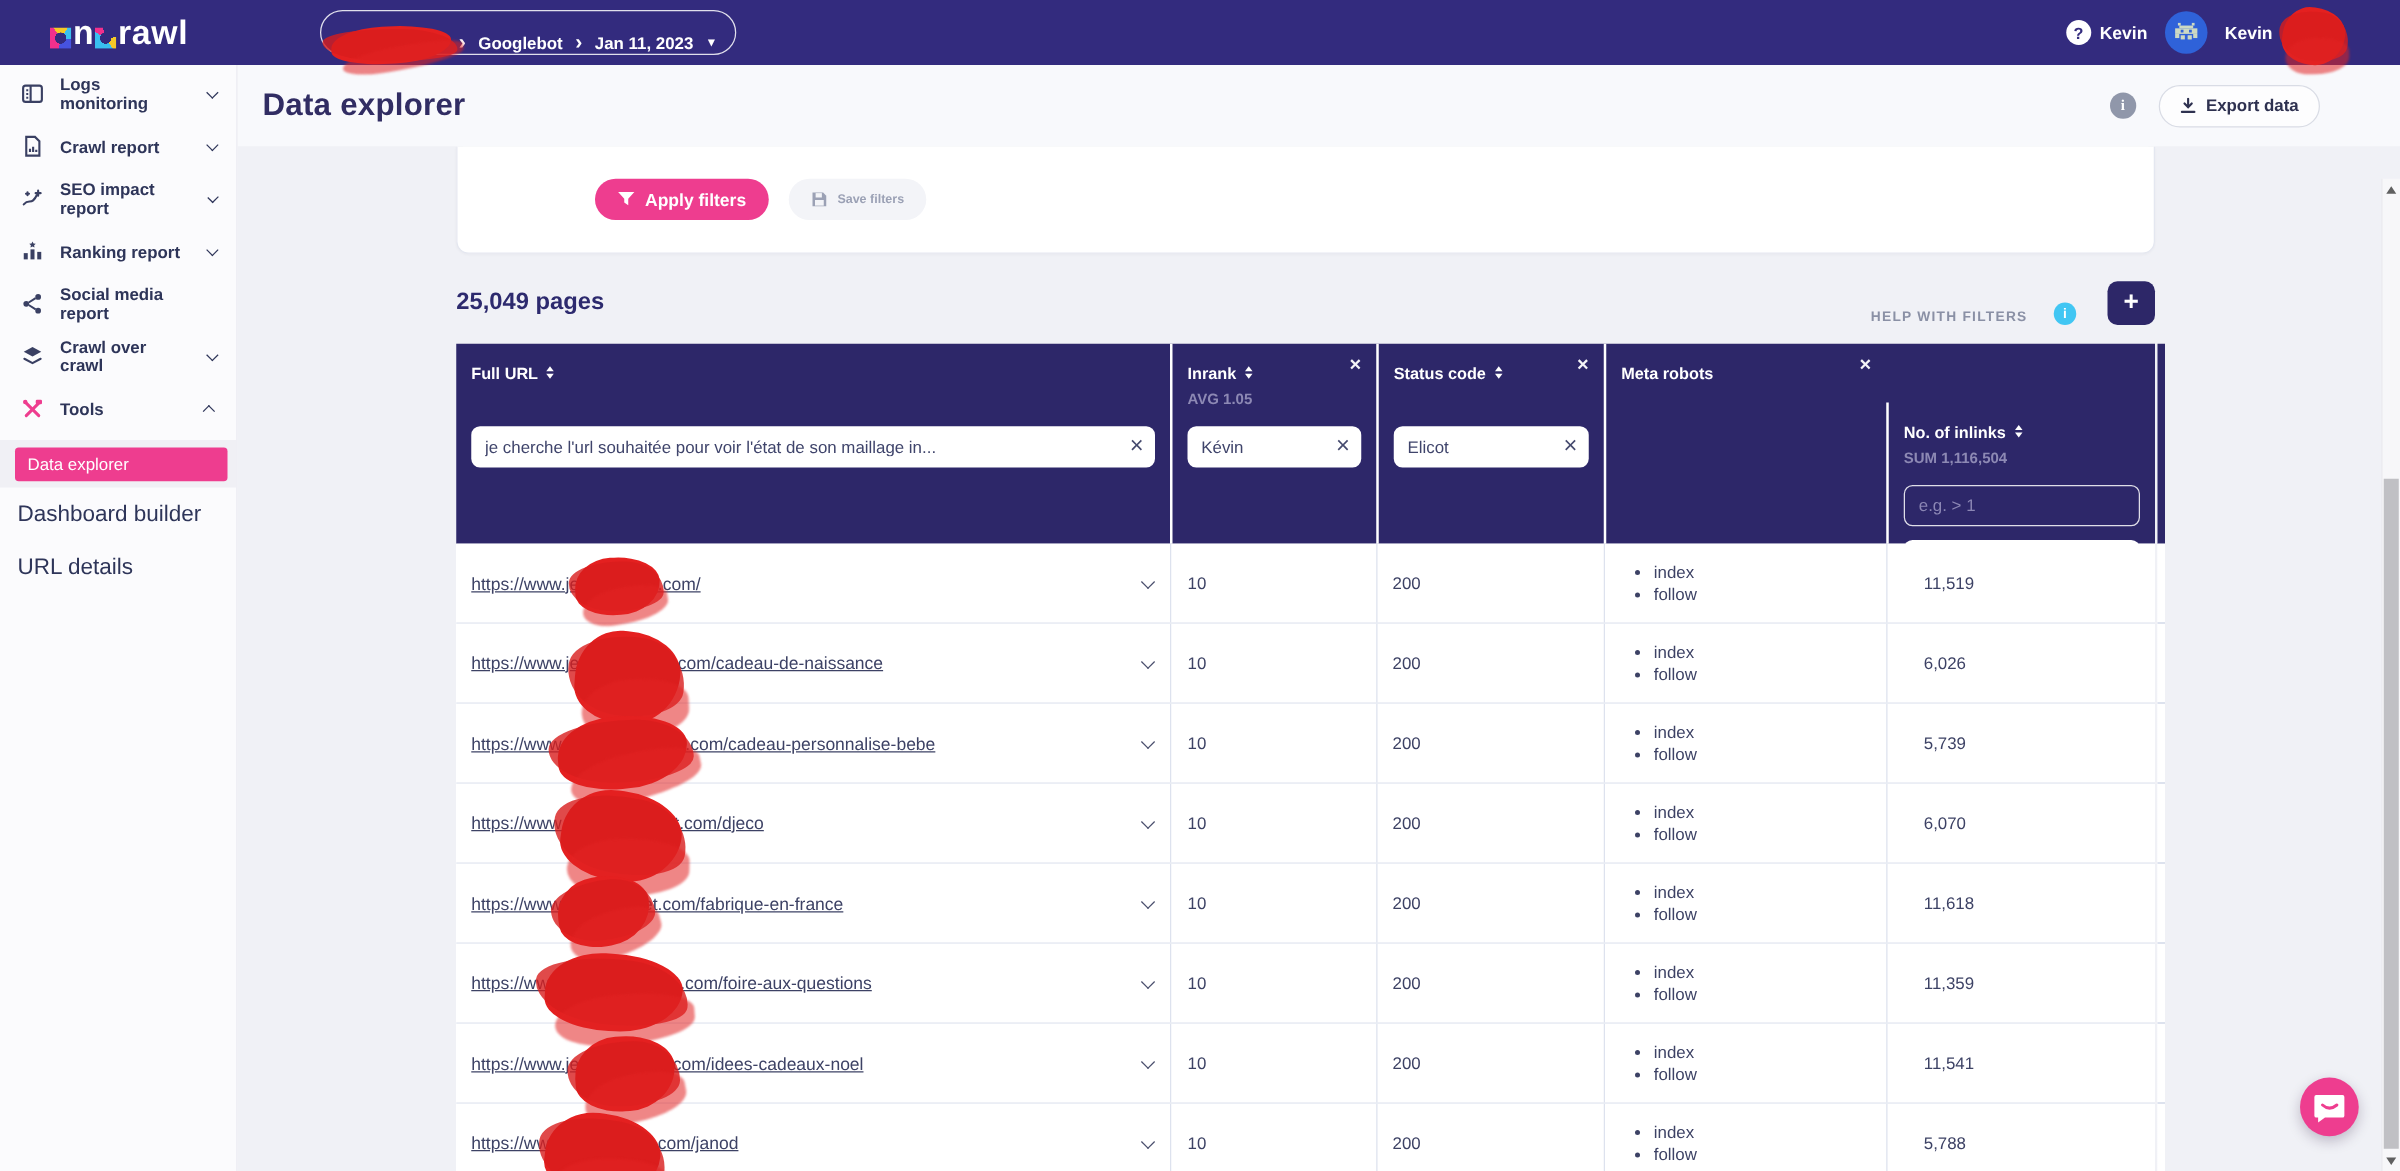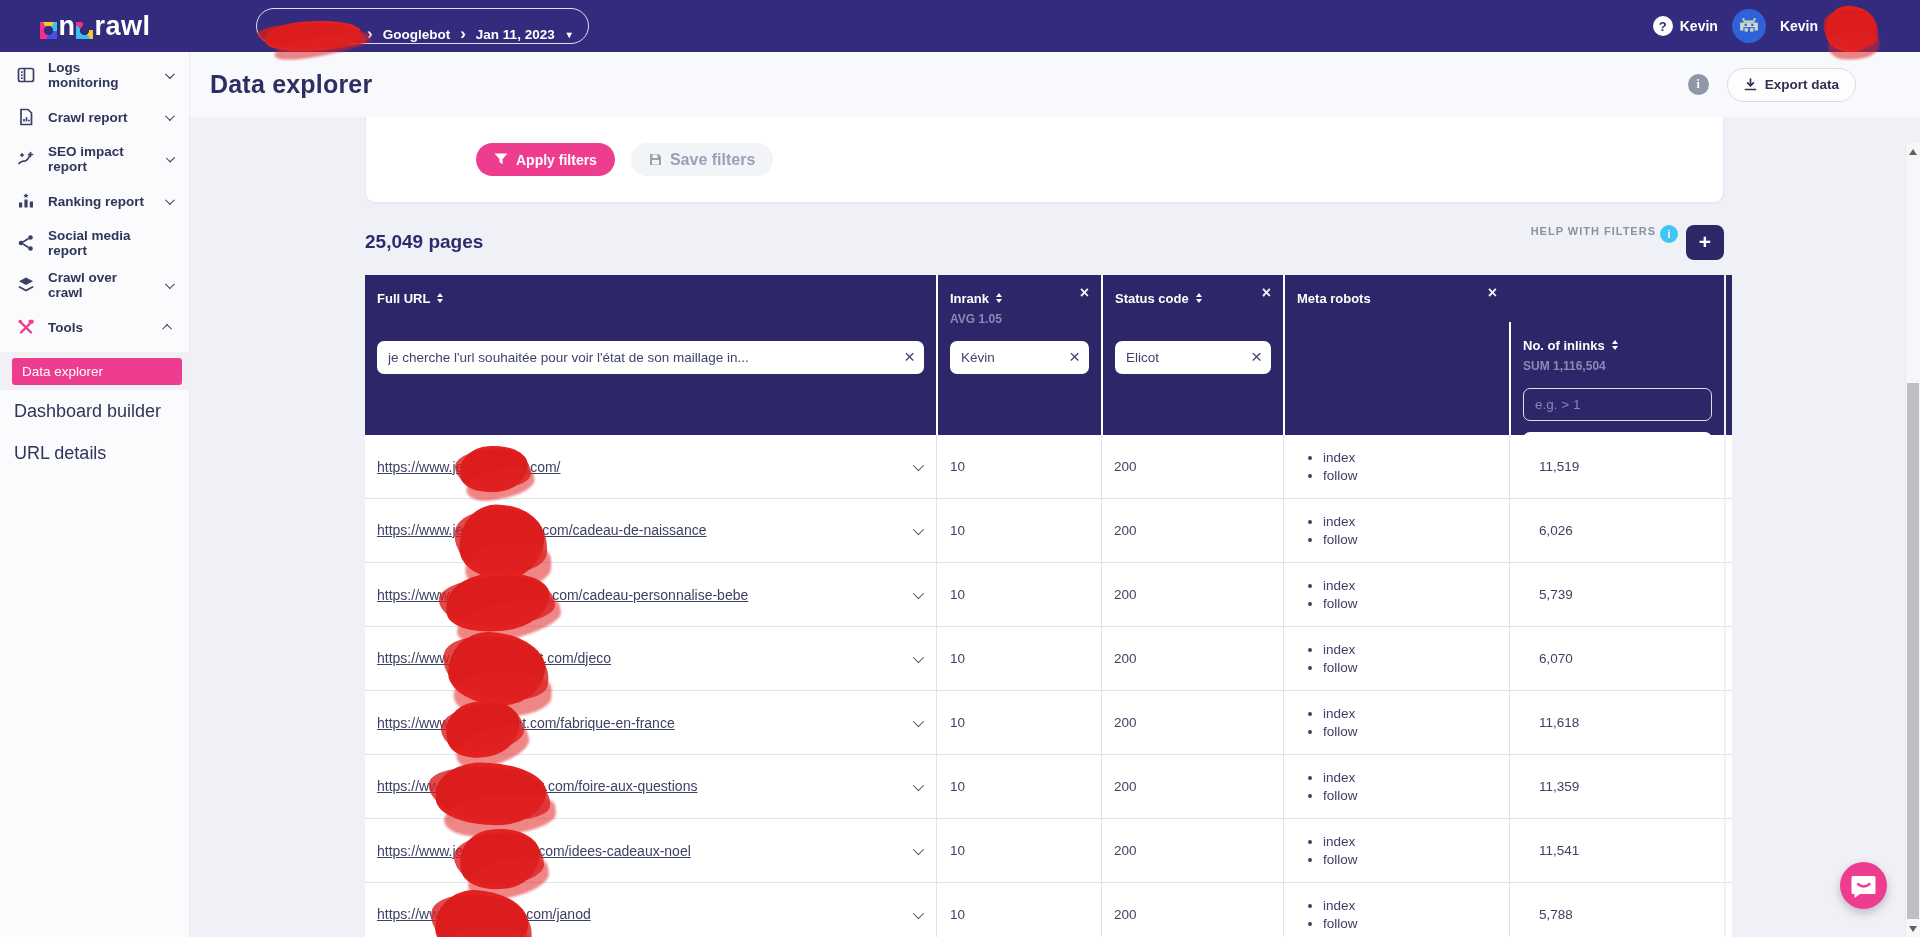--- a/index.html
+++ b/index.html
@@ -46,25 +46,25 @@
   .ph-right { margin-left:auto; display:flex; align-items:center; gap:18px; }
   .info-gray { width:21px; height:21px; border-radius:50%; background:#9097aa; color:#fff; font-size:12px; font-weight:800; display:flex; align-items:center; justify-content:center; font-family:"Liberation Serif", serif; }
   .export-btn { height:34px; border:1px solid #d9dce5; background:#fdfdfe; border-radius:17px; display:flex; align-items:center; gap:8px; padding:0 16px; font-size:13.5px; font-weight:700; color:#2e3150; cursor:pointer; }
 
   
   .content { position:absolute; top:117px; left:206px; width:1730px; height:820px; overflow:hidden; }
   .inner { margin-left:159px; width:1359px; }
 
   .filter-card { height:86px; background:#fff; border:1px solid #e4e7f0; border-top:none; border-radius:0 0 10px 10px; display:flex; align-items:center; padding-left:110px; gap:16px; box-shadow:0 1px 2px rgba(40,40,80,.04); }
   .btn-apply { height:33px; border-radius:17px; background:#ee3d8f; color:#fff; font-size:14px; font-weight:700; display:flex; align-items:center; gap:8px; padding:0 18px; border:none; cursor:pointer; }
-  .btn-save { height:33px; border-radius:17px; background:#f3f4f8; color:#9ba1b5; font-size:16px; font-weight:700; display:flex; align-items:center; gap:8px; padding:0 18px; border:none; }
+  .btn-save { height:33px; border-radius:17px; background:#f3f4f8; color:#9ba1b5; font-size:10px; font-weight:700; display:flex; align-items:center; gap:8px; padding:0 18px; border:none; }
 
   .results-row { margin-top:20px; height:38px; display:flex; align-items:center; }
   .pages-count { font-size:19px; font-weight:800; color:#2d2a6e; }
-  .rr-right { margin-left:auto; display:flex; align-items:flex-start; gap:4px; }
+  .rr-right { margin-left:auto; display:flex; align-items:flex-end; gap:21px; }
   .help-filters { font-size:11px; font-weight:600; letter-spacing:1px; color:#8a90a5; }
   .info-cyan { width:18px; height:18px; border-radius:50%; background:#41c6f3; color:#fff; font-size:11px; font-weight:800; display:flex; align-items:center; justify-content:center; }
   .add-btn { width:38px; height:35px; border-radius:8px; background:#2d2768; color:#fff; font-size:21px; font-weight:600; display:flex; align-items:center; justify-content:center; border:none; cursor:pointer; margin-left:4px; }
 
   
   .table-wrap { margin-top:14px; position:relative; }
   .thead { display:flex; background:#2d2769; color:#fff; height:160px; }
   .th { padding:13px 12px 0 12px; position:relative; }
   .th + .th { border-left:2px solid #fff; }
   .th-c1 { width:571px; } .th-c2 { width:165px; } .th-c3 { width:182px; } .th-c4 { width:226px; } .th-c5 { width:215px;margin-top:47px; }

